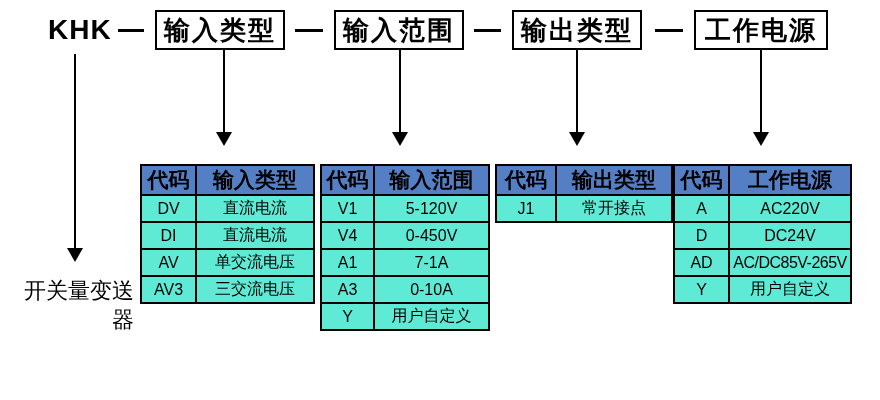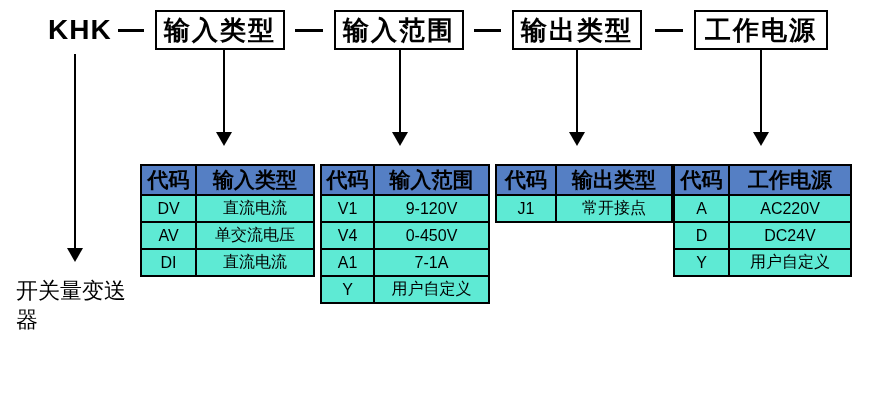--- a/index.html
+++ b/index.html
@@ -33,21 +33,21 @@
   .khk-arrow { left:67px; top:248px; }
   .line-1 { left:223px; top:50px; height:82px; }
   .line-2 { left:399px; top:50px; height:82px; }
   .line-3 { left:576px; top:50px; height:82px; }
   .line-4 { left:760px; top:50px; height:82px; }
   .ah-1 { left:216px; top:132px; }
   .ah-2 { left:392px; top:132px; }
   .ah-3 { left:569px; top:132px; }
   .ah-4 { left:753px; top:132px; }
 
-  .note { position:absolute; left:16px; top:276px; width:118px; text-align:left;
+  .note { position:absolute; left:16px; top:276px; width:118px; text-align:right;
           font-size:22px; line-height:29px; color:var(--text); }
 
   table.code-table { position:absolute; top:164px; border-collapse:collapse;
                      background:#5eead4; table-layout:fixed; }
   .t1 { left:140px; width:175px; }
   .t2 { left:320px; width:170px; }
   .t3 { left:495px; width:178px; }
   .t4 { left:673px; width:179px; }
   .code-table td, .code-table th { border:2px solid var(--line); height:27px;
        text-align:center; vertical-align:middle; padding:0 1px; overflow:hidden;
@@ -103,47 +103,55 @@
     <tbody>
         <tr>
       <th class="c1">代码</th>
       <th>输入类型</th>
     </tr>
     <tr>
       <td class="c1">DV</td>
       <td>直流电流</td>
     </tr>
     <tr>
+      <td class="c1">DI</td>
+      <td>直流电流</td>
+    </tr>
+    <tr>
       <td class="c1">AV</td>
       <td>单交流电压</td>
     </tr>
     <tr>
-      <td class="c1">DI</td>
-      <td>直流电流</td>
+      <td class="c1">AV3</td>
+      <td>三交流电压</td>
     </tr>
   </tbody>
     </table>
 
   <table class="code-table t2">
     <tbody>
         <tr>
       <th class="c1">代码</th>
       <th>输入范围</th>
     </tr>
     <tr>
       <td class="c1">V1</td>
-      <td>9-120V</td>
+      <td>5-120V</td>
     </tr>
     <tr>
       <td class="c1">V4</td>
       <td>0-450V</td>
     </tr>
     <tr>
       <td class="c1">A1</td>
       <td>7-1A</td>
+    </tr>
+    <tr>
+      <td class="c1">A3</td>
+      <td>0-10A</td>
     </tr>
     <tr>
       <td class="c1">Y</td>
       <td>用户自定义</td>
     </tr>
   </tbody>
     </table>
 
   <table class="code-table t3">
     <tbody>
@@ -166,19 +174,23 @@
     </tr>
     <tr>
       <td class="c1">A</td>
       <td>AC220V</td>
     </tr>
     <tr>
       <td class="c1">D</td>
       <td>DC24V</td>
     </tr>
     <tr>
+      <td class="c1">AD</td>
+      <td class="condensed">AC/DC85V-265V</td>
+    </tr>
+    <tr>
       <td class="c1">Y</td>
       <td>用户自定义</td>
     </tr>
   </tbody>
     </table>
 
 </div>
 
 </body></html>

